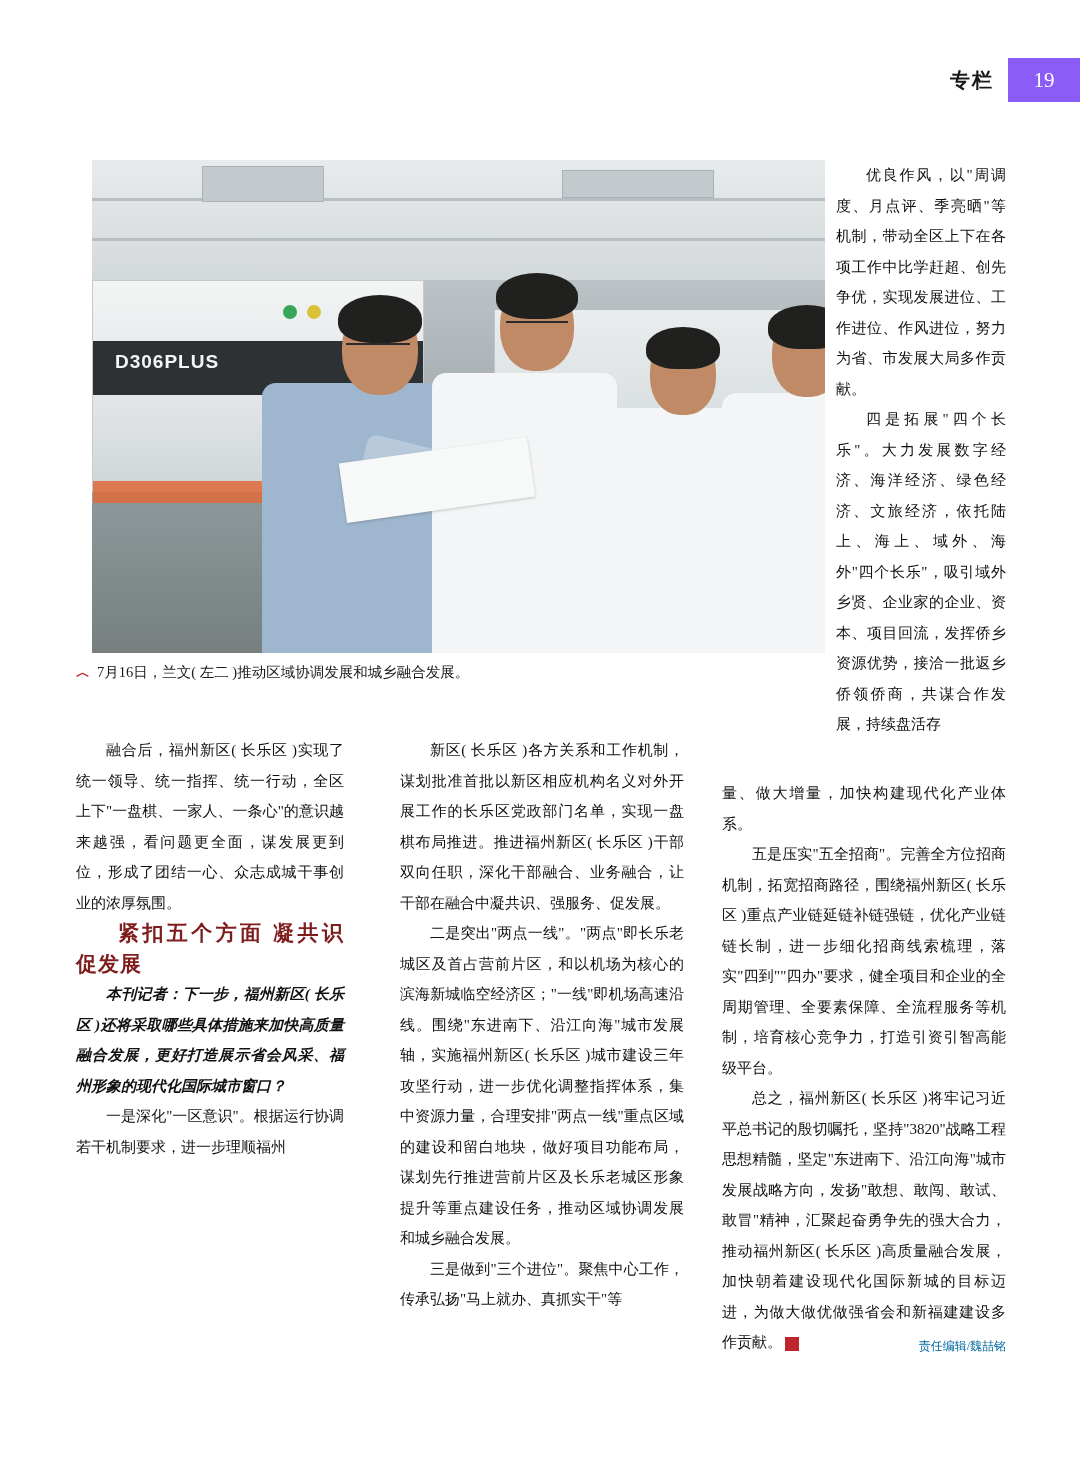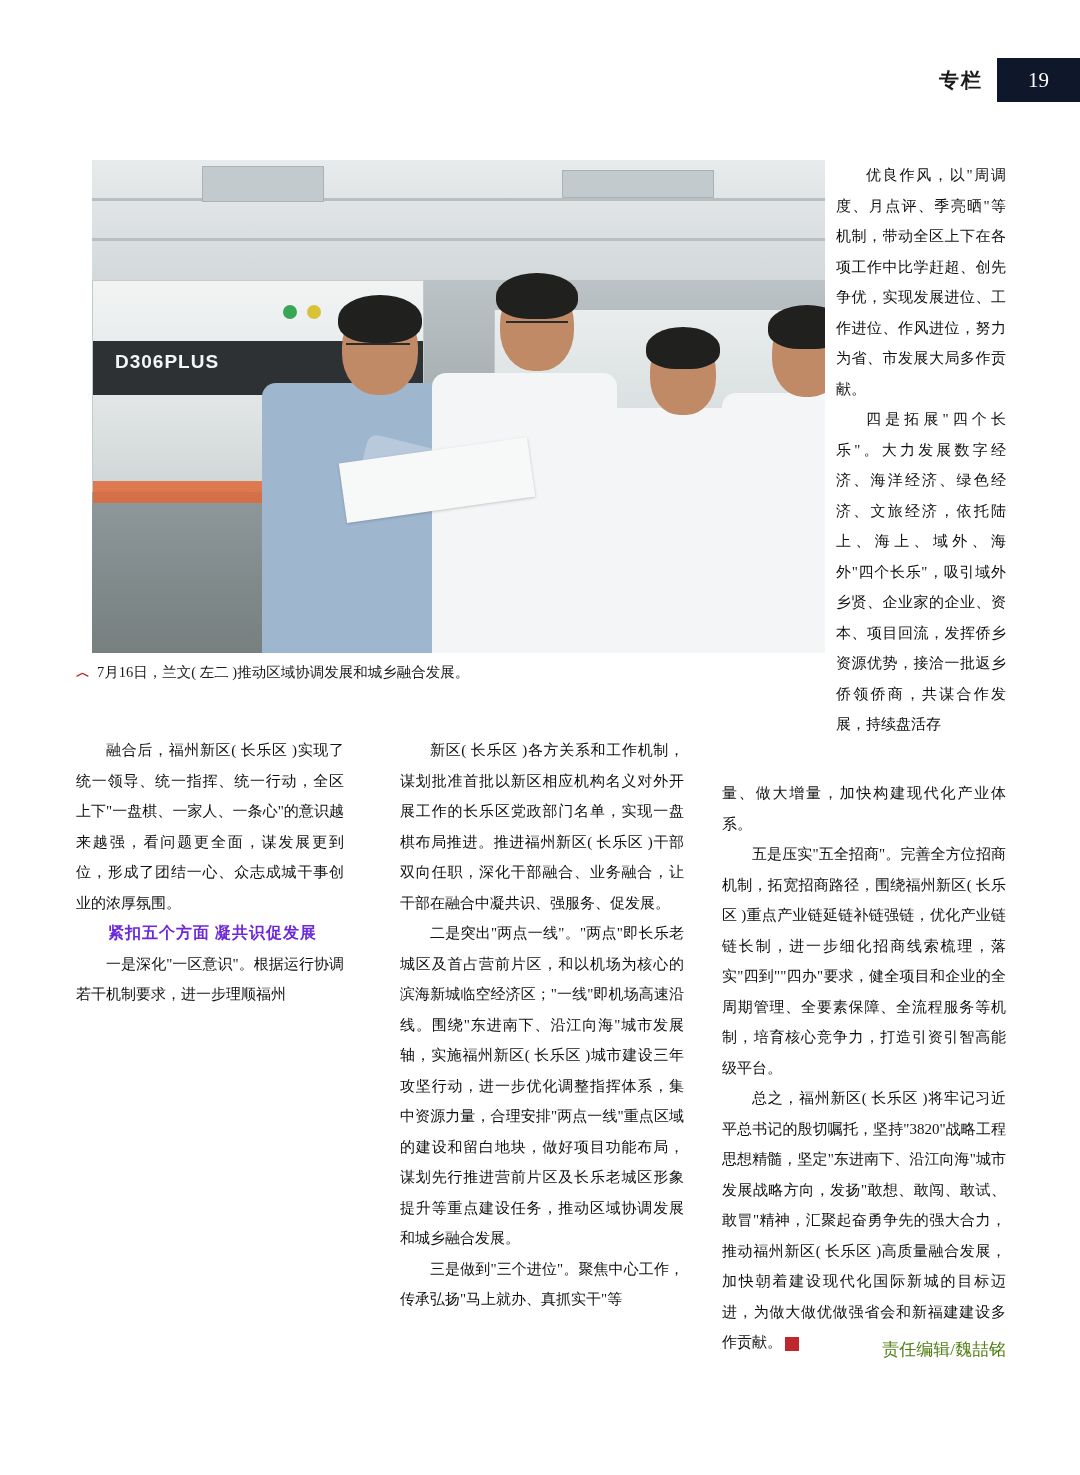--- a/index.html
+++ b/index.html
@@ -29,23 +29,23 @@
   }
   .header-label {
     font-size: 20px;
     font-weight: bold;
     letter-spacing: 2px;
     color: #1a1a1a;
     margin-right: 14px;
     font-family: "Liberation Serif", serif;
   }
   .header-badge {
-    width: 83px;
+    width: 72px;
     height: 44px;
-    background: #0f172a;
+    background: #8b5cf6;
     color: #ffffff;
     font-size: 21px;
     display: flex;
     align-items: center;
     justify-content: center;
     font-family: "Liberation Serif", serif;
   }
 
   
   .photo-block {
@@ -189,23 +189,23 @@
     width: 170px;
     font-size: 15px;
     line-height: 30.5px;
     text-align: justify;
     color: #111111;
     font-family: "Liberation Serif", serif;
   }
   .col-right-top p { margin: 0; text-indent: 2em; }
 
   .section-title {
-    color: #6d28d9;
+    color: #7f1d1d;
     font-weight: bold;
-    font-size: 16px;
+    font-size: 21px;
     letter-spacing: 1px;
     margin: 16px 0 6px 0;
     text-indent: 0;
     font-family: "Liberation Serif", serif;
   }
   .q-block {
     font-weight: bold;
     font-style: italic;
     font-family: "Liberation Serif", serif;
   }
@@ -220,22 +220,22 @@
     line-height: 14px;
     text-align: center;
     vertical-align: middle;
     margin-left: 3px;
   }
 
   .footer-editor {
     position: absolute;
     right: 74px;
     top: 1338px;
-    font-size: 17px;
-    color: #4d7c0f;
+    font-size: 12px;
+    color: #0369a1;
     font-family: "Liberation Serif", serif;
     margin-left: 24px;
   }
 </style>
 </head>
 <body>
 
 <div class="header">
   <span class="header-label">专栏</span>
   <span class="header-badge">19</span>
@@ -301,20 +301,21 @@
 </div>
 
 <div class="col-right-top">
   <p>优良作风，以"周调度、月点评、季亮晒"等机制，带动全区上下在各项工作中比学赶超、创先争优，实现发展进位、工作进位、作风进位，努力为省、市发展大局多作贡献。</p>
   <p>四是拓展"四个长乐"。大力发展数字经济、海洋经济、绿色经济、文旅经济，依托陆上、海上、域外、海外"四个长乐"，吸引域外乡贤、企业家的企业、资本、项目回流，发挥侨乡资源优势，接洽一批返乡侨领侨商，共谋合作发展，持续盘活存</p>
 </div>
 
 <div class="col col1">
   <p>融合后，福州新区( 长乐区 )实现了统一领导、统一指挥、统一行动，全区上下"一盘棋、一家人、一条心"的意识越来越强，看问题更全面，谋发展更到位，形成了团结一心、众志成城干事创业的浓厚氛围。</p>
   <p class="section-title">紧扣五个方面  凝共识促发展</p>
+  <p class="q-block"><span class="speaker">本刊记者：</span><span>下一步，福州新区( 长乐区 )还将采取哪些具体措施来加快高质量融合发展，更好打造展示省会风采、福州形象的现代化国际城市窗口？</span></p>
   <p>一是深化"一区意识"。根据运行协调若干机制要求，进一步理顺福州</p>
 </div>
 
 <div class="col col2">
   <p>新区( 长乐区 )各方关系和工作机制，谋划批准首批以新区相应机构名义对外开展工作的长乐区党政部门名单，实现一盘棋布局推进。推进福州新区( 长乐区 )干部双向任职，深化干部融合、业务融合，让干部在融合中凝共识、强服务、促发展。</p>
   <p>二是突出"两点一线"。"两点"即长乐老城区及首占营前片区，和以机场为核心的滨海新城临空经济区；"一线"即机场高速沿线。围绕"东进南下、沿江向海"城市发展轴，实施福州新区( 长乐区 )城市建设三年攻坚行动，进一步优化调整指挥体系，集中资源力量，合理安排"两点一线"重点区域的建设和留白地块，做好项目功能布局，谋划先行推进营前片区及长乐老城区形象提升等重点建设任务，推动区域协调发展和城乡融合发展。</p>
   <p>三是做到"三个进位"。聚焦中心工作，传承弘扬"马上就办、真抓实干"等</p>
 </div>
 
 <div class="col col3">

